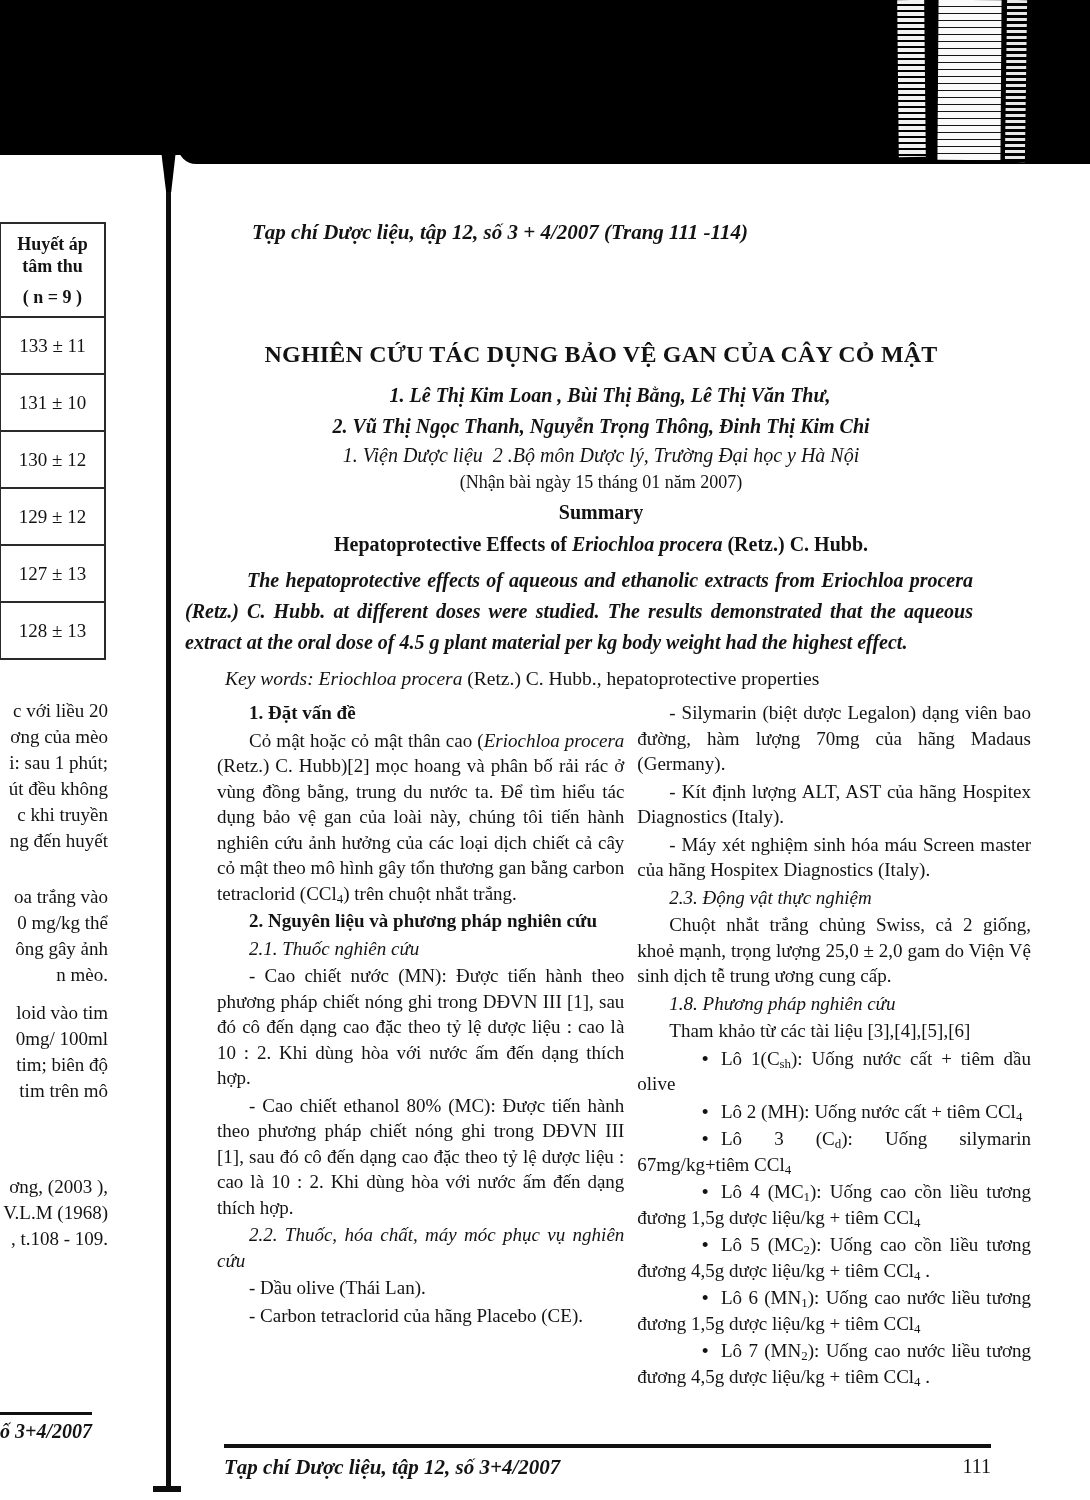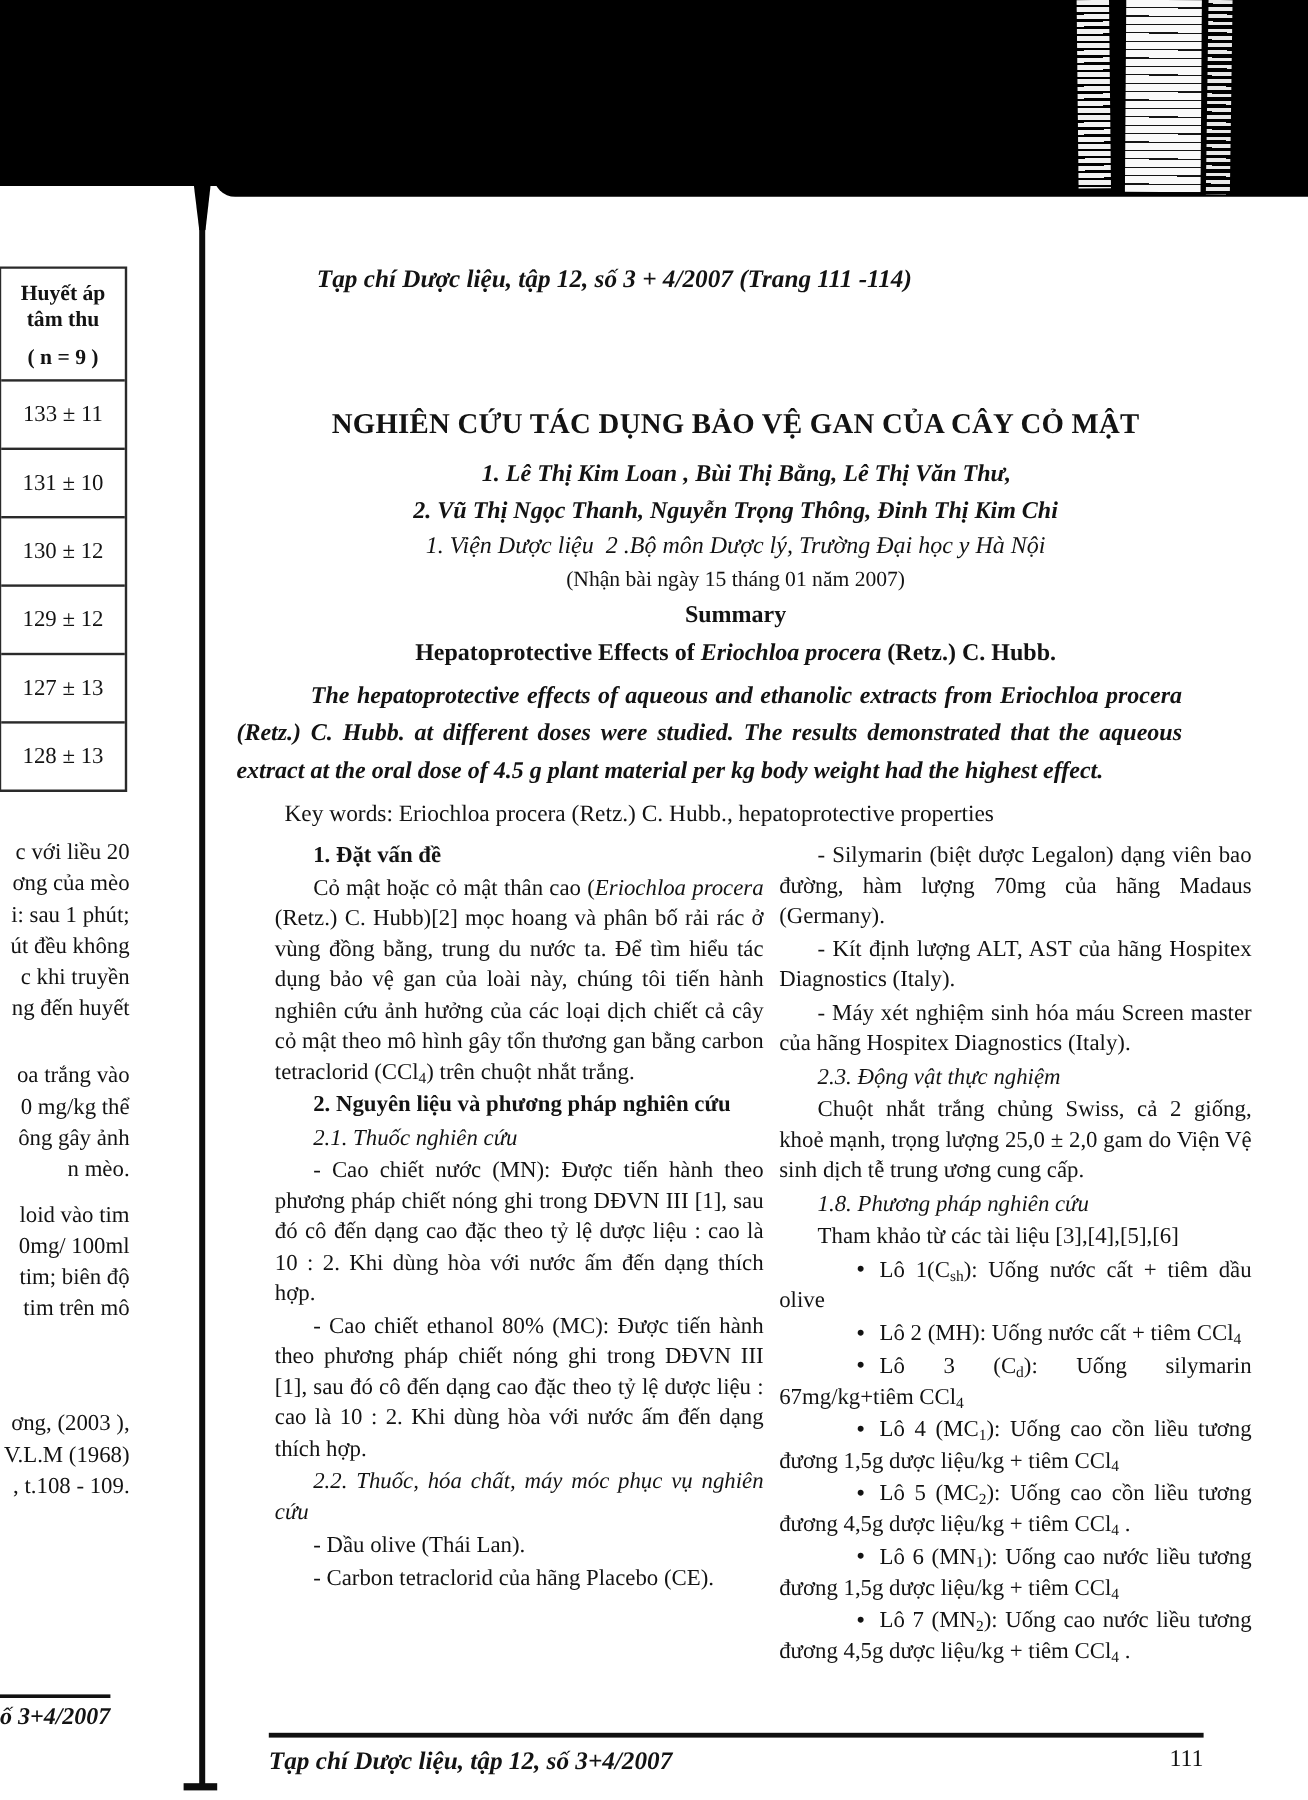--- a/index.html
+++ b/index.html
@@ -25,21 +25,21 @@
   .mtable{position:absolute;left:0;top:64px;width:103px;border:2px solid #2a2a2a;border-left-width:1px;background:#fff;}
   .mtable-header{height:92px;border-bottom:2px solid #2a2a2a;display:flex;flex-direction:column;align-items:center;justify-content:center;
     font-weight:bold;font-size:18px;line-height:22px;text-align:center;}
   .mtable-header .h3{margin-top:9px;}
   .trow{height:55px;border-bottom:2px solid #2a2a2a;display:flex;align-items:center;justify-content:center;font-size:19px;}
   .trow:last-child{border-bottom:none;border-radius:23px;}
   .mfrag{position:absolute;right:34px;left:-40px;text-align:right;font-size:19px;line-height:26px;white-space:nowrap;overflow:visible;}
   .mfoot-frag{position:absolute;left:0;top:1254px;width:92px;border-top:3px solid #111;padding-top:5px;
     font-style:italic;font-weight:bold;font-size:20px;white-space:nowrap;}
   
-  .main{position:absolute;left:171px;top:158px;width:860px;height:1342px;background:transparent;padding-left:12px;}
+  .main{position:absolute;left:171px;top:158px;width:860px;height:1342px;background:transparent;}
   .jheader{margin:62px 0 0 81px;font-size:21px;font-weight:bold;font-style:italic;}
   .title{margin-top:96px;text-align:center;font-weight:bold;font-size:24px;letter-spacing:.2px;}
   .auth1{margin-top:16px;text-align:center;font-weight:bold;font-style:italic;font-size:20px;margin-left:18px;}
   .auth2{margin-top:8px;text-align:center;font-weight:bold;font-style:italic;font-size:20px;}
   .affil{margin-top:6px;text-align:center;font-style:italic;font-size:20px;white-space:pre;}
   .received{margin-top:5px;text-align:center;font-size:18px;}
   .summary-h{margin-top:8px;text-align:center;font-weight:bold;font-size:20px;}
   .subtitle{margin-top:9px;text-align:center;font-weight:bold;font-size:20px;}
   .abstract{margin:9px 58px 0 14px;font-weight:bold;font-style:italic;font-size:20px;line-height:31px;text-align:justify;text-indent:62px;}
   .keywords{margin:7px 40px 0 14px;font-size:19.5px;line-height:27px;text-indent:40px;}
@@ -118,21 +118,21 @@
 <div class="main">
   <div class="jheader">Tạp chí Dược liệu, tập 12, số 3 + 4/2007 (Trang 111 -114)</div>
   <div class="title">NGHIÊN CỨU TÁC DỤNG BẢO VỆ GAN CỦA CÂY CỎ MẬT</div>
   <div class="auth1">1. Lê Thị Kim Loan , Bùi Thị Bằng, Lê Thị Văn Thư,</div>
   <div class="auth2">2. Vũ Thị Ngọc Thanh, Nguyễn Trọng Thông, Đinh Thị Kim Chi</div>
   <div class="affil">1. Viện Dược liệu  2 .Bộ môn Dược lý, Trường Đại học y Hà Nội</div>
   <div class="received">(Nhận bài ngày 15 tháng 01 năm 2007)</div>
   <div class="summary-h">Summary</div>
   <div class="subtitle"><span>Hepatoprotective Effects of </span><span style="font-style: italic;">Eriochloa procera</span><span> (Retz.) C. Hubb.</span></div>
   <div class="abstract">The hepatoprotective effects of aqueous and ethanolic extracts from Eriochloa procera (Retz.) C. Hubb. at different doses were studied. The results demonstrated that the aqueous extract at the oral dose of 4.5 g plant material per kg body weight had the highest effect.</div>
-  <div class="keywords"><span style="">Key words: Eriochloa procera</span><span> (Retz.) C. Hubb., hepatoprotective properties</span></div>
+  <div class="keywords"><span style="font-style: italic;">Key words: Eriochloa procera</span><span> (Retz.) C. Hubb., hepatoprotective properties</span></div>
   <div class="cols">
     <div class="colL">
         <div class="blk h-bold"><span>1. Đặt vấn đề</span></div>
         <div class="blk p"><span>Cỏ mật hoặc cỏ mật thân cao (</span><span style="font-style: italic;">Eriochloa procera</span><span> (Retz.) C. Hubb)[2] mọc hoang và phân bố rải rác ở vùng đồng bằng, trung du nước ta. Để tìm hiểu tác dụng bảo vệ gan của loài này, chúng tôi tiến hành nghiên cứu ảnh hưởng của các loại dịch chiết cả cây cỏ mật theo mô hình gây tổn thương gan bằng carbon tetraclorid (CCl</span><sub>4</sub><span>) trên chuột nhắt trắng.</span></div>
         <div class="blk h-bold"><span>2. Nguyên liệu và phương pháp nghiên cứu</span></div>
         <div class="blk h-italic"><span>2.1. Thuốc nghiên cứu</span></div>
         <div class="blk p"><span>- Cao chiết nước (MN): Được tiến hành theo phương pháp chiết nóng ghi trong DĐVN III [1], sau đó cô đến dạng cao đặc theo tỷ lệ dược liệu : cao là 10 : 2. Khi dùng hòa với nước ấm đến dạng thích hợp.</span></div>
         <div class="blk p"><span>- Cao chiết ethanol 80% (MC): Được tiến hành theo phương pháp chiết nóng ghi trong DĐVN III [1], sau đó cô đến dạng cao đặc theo tỷ lệ dược liệu : cao là 10 : 2. Khi dùng hòa với nước ấm đến dạng thích hợp.</span></div>
         <div class="blk h-italic"><span>2.2. Thuốc, hóa chất, máy móc phục vụ nghiên cứu</span></div>
         <div class="blk p"><span>- Dầu olive (Thái Lan).</span></div>

